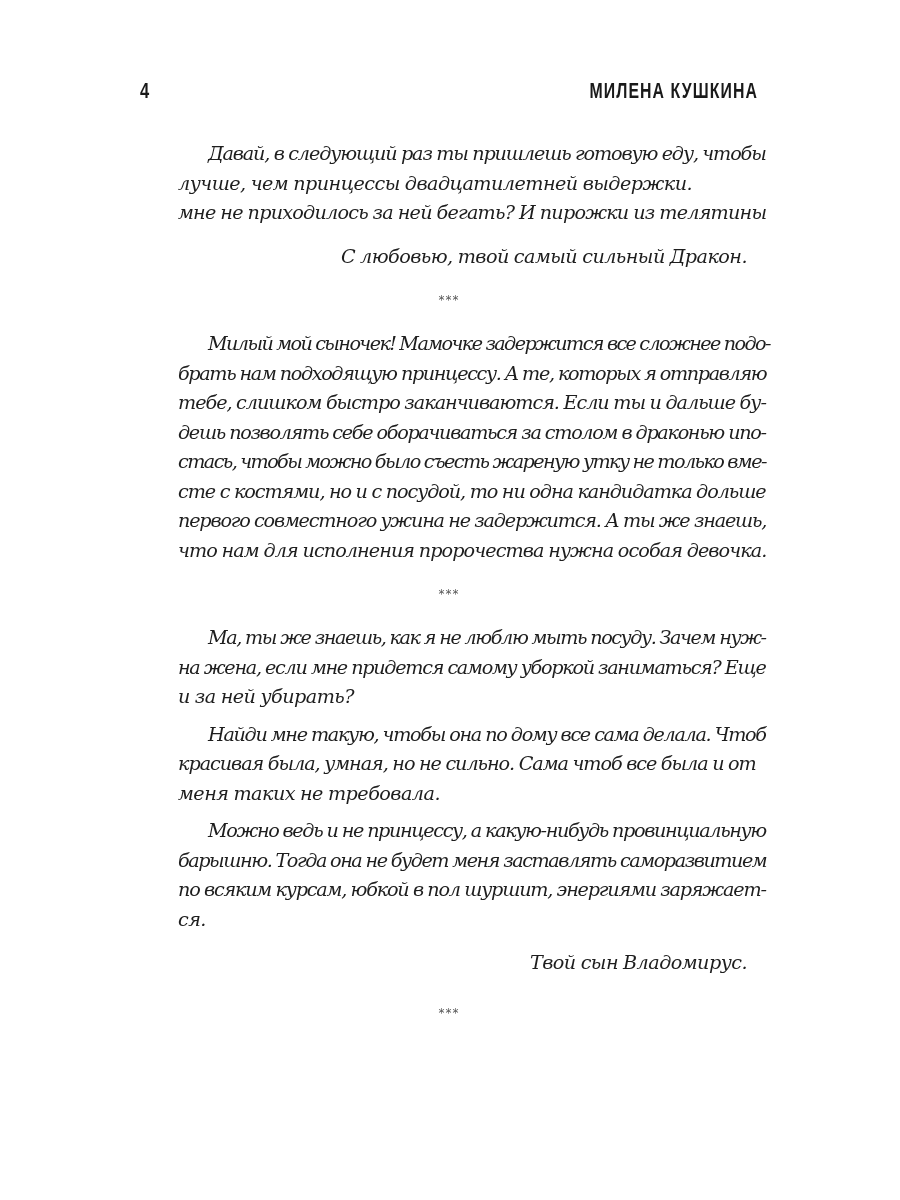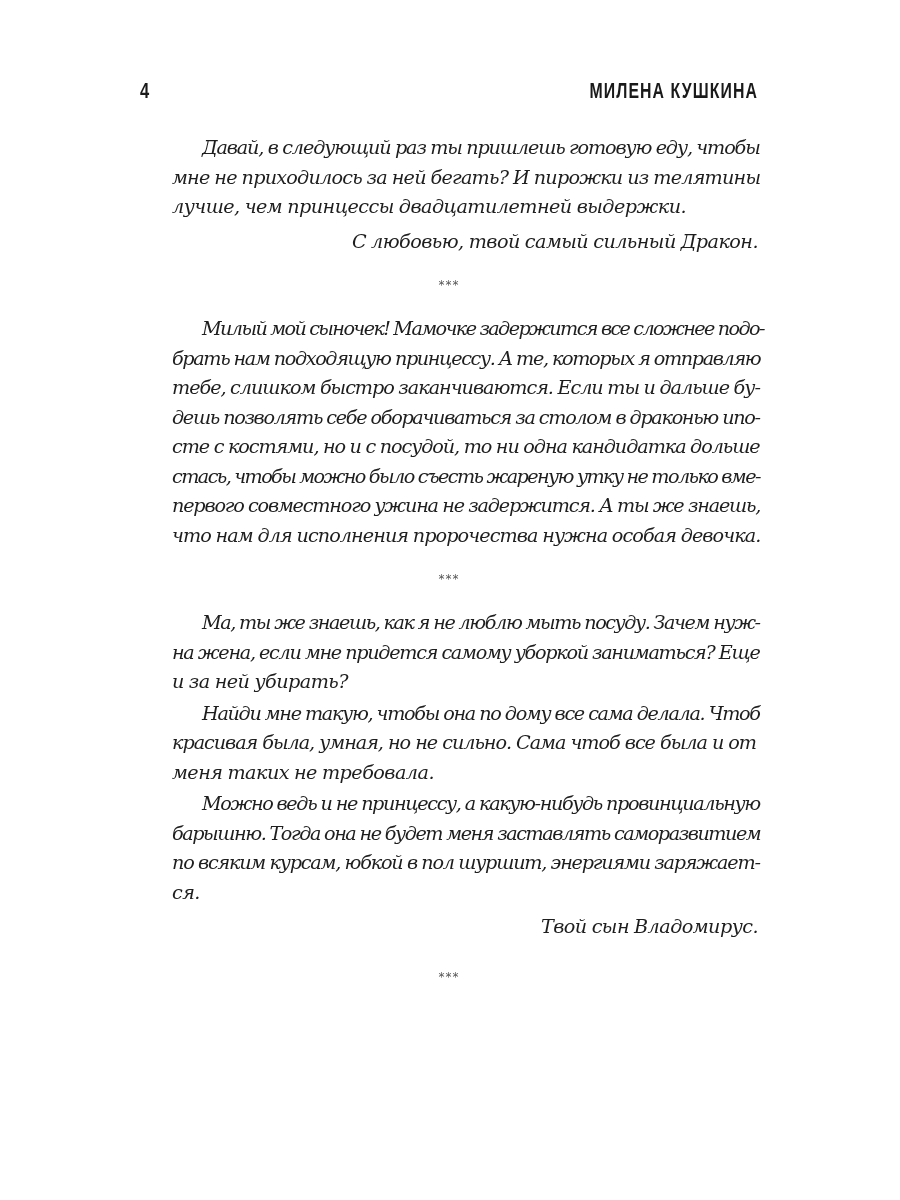--- a/index.html
+++ b/index.html
@@ -57,40 +57,40 @@
       left: 0;
       width: 618px;
       font-family: "DejaVu Serif", serif;
       font-style: italic;
       font-size: 19.2px;
       line-height: 29.5px;
       letter-spacing: -0.55px;
       word-spacing: -0.5px;
     }
     .para {
-      margin: 2px;
+      margin: 8px;
       text-indent: 30px;
       text-align: justify;
       text-align-last: left;
     }
     .line {
       display: block;
       text-align: justify;
       text-align-last: justify;
       white-space: nowrap;
       overflow: visible;
     }
     .line.last {
       text-align-last: left;
     }
     .line.indent {
       padding-left: 30px;
     }
     .signature {
-      margin: 0;
+      margin: 11px;
       text-align: right;
       padding-top: 3px;
     }
     .separator {
       text-align: center;
       font-style: normal;
       font-family: "DejaVu Sans", sans-serif;
       font-size: 12px;
       letter-spacing: 1px;
       color: #555;
@@ -109,36 +109,36 @@
   <div class="header">
     <span class="page-number">4</span>
     <span class="running-head">Милена Кушкина</span>
   </div>
 
   <div class="body-text">
 
     <div class="letter">
       <p class="para">
         <span class="line indent" style="white-space: nowrap; letter-spacing: -1.13491px;">Давай, в следующий раз ты пришлешь готовую еду, чтобы</span>
+        <span class="line last" style="white-space: nowrap;">лучше, чем принцессы двадцатилетней выдержки.</span>
         <span class="line" style="white-space: nowrap; letter-spacing: -0.786364px;">мне не приходилось за ней бегать? И пирожки из телятины</span>
-        <span class="line last" style="white-space: nowrap;">лучше, чем принцессы двадцатилетней выдержки.</span>
       </p>
       <p class="signature">С любовью, твой самый сильный Дракон.</p>
     </div>
 
     <div class="separator sep-1">***</div>
 
     <div class="letter">
       <p class="para">
         <span class="line indent" style="white-space: nowrap; letter-spacing: -1.60455px;">Милый мой сыночек! Мамочке задержится все сложнее подо-</span>
         <span class="line" style="white-space: nowrap; letter-spacing: -1.35702px;">брать нам подходящую принцессу. А те, которых я отправляю</span>
         <span class="line" style="white-space: nowrap; letter-spacing: -1.03214px;">тебе, слишком быстро заканчиваются. Если ты и дальше бу-</span>
         <span class="line" style="white-space: nowrap; letter-spacing: -1.31271px;">дешь позволять себе оборачиваться за столом в драконью ипо-</span>
+        <span class="line" style="white-space: nowrap; letter-spacing: -1.58448px;">стась, чтобы можно было съесть жареную утку не только вме-</span>
         <span class="line" style="white-space: nowrap; letter-spacing: -1.05847px;">сте с костями, но и с посудой, то ни одна кандидатка дольше</span>
-        <span class="line" style="white-space: nowrap; letter-spacing: -1.58448px;">стась, чтобы можно было съесть жареную утку не только вме-</span>
         <span class="line" style="white-space: nowrap; letter-spacing: -1.19286px;">первого совместного ужина не задержится. А ты же знаешь,</span>
         <span class="line" style="white-space: nowrap; letter-spacing: -0.925px;">что нам для исполнения пророчества нужна особая девочка.</span>
       </p>
     </div>
 
     <div class="separator sep-2">***</div>
 
     <div class="letter">
       <p class="para">
         <span class="line indent" style="white-space: nowrap; letter-spacing: -1.425px;">Ма, ты же знаешь, как я не люблю мыть посуду. Зачем нуж-</span>

